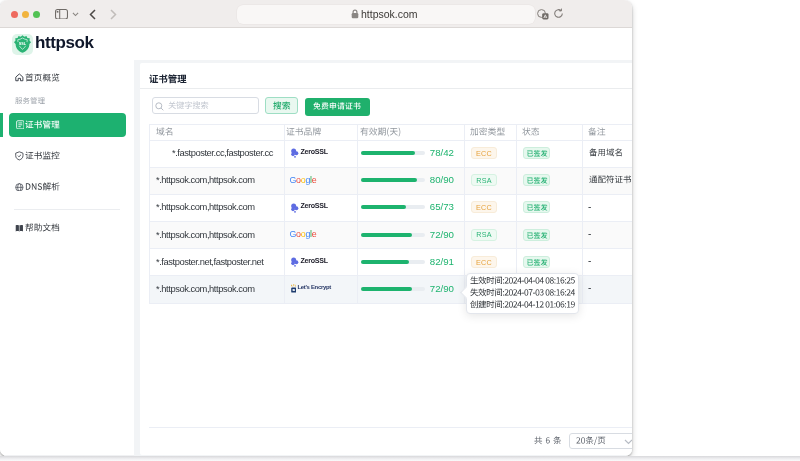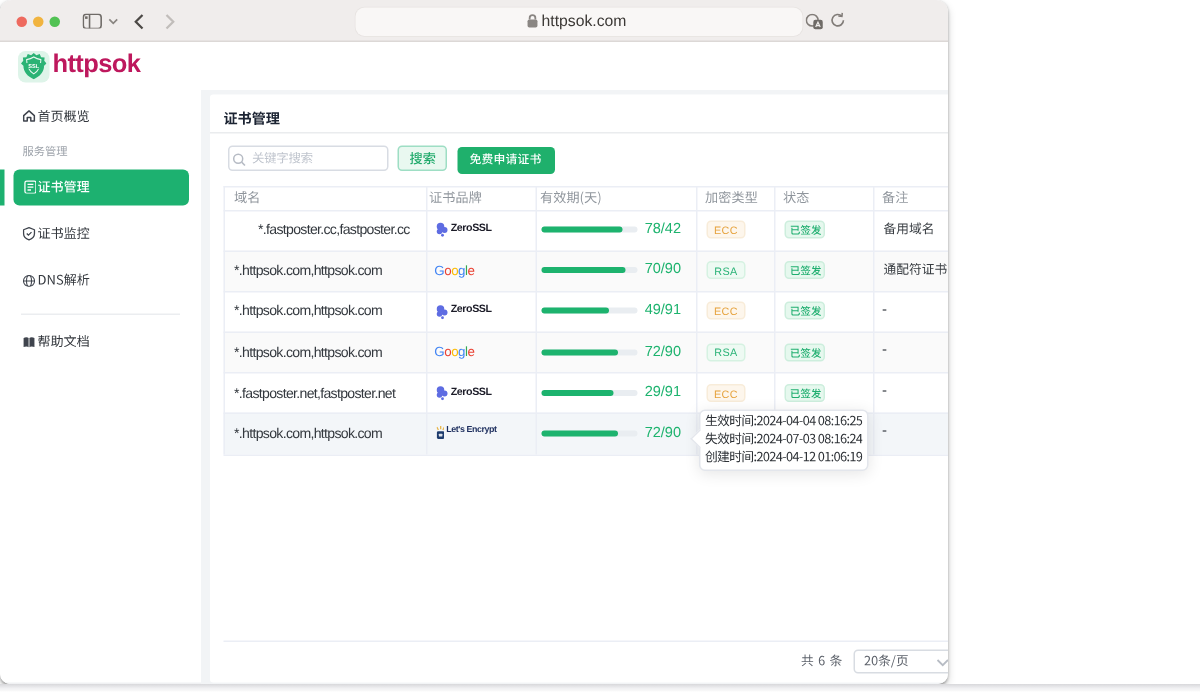--- a/index.html
+++ b/index.html
@@ -63,21 +63,21 @@
       <rect x="3.5" y="0.6" width="8" height="8" rx="1.6"></rect>
       <path d="M8.9 11.4 H2.2 a1.6 1.6 0 0 1 -1.6 -1.6 V3.2"></path>
     </svg>
 <div style="position:absolute;left:12px;top:33.5px;width:21px;height:21px;border-radius:5px;background:#def4e9"></div>
 <svg style="position:absolute;left:14px;top:35px" width="17" height="18" viewBox="0 0 34 36">
       <path fill="#2bb375" d="M17 0.5 L20.5 3.5 L25 2 L26.8 6.2 L31.5 6.5 L31 11 L34 14.5 L30.8 17.8 C30.8 26 25 32.5 17 35.5 C9 32.5 3.2 26 3.2 17.8 L0 14.5 L3 11 L2.5 6.5 L7.2 6.2 L9 2 L13.5 3.5 Z"></path>
       <path fill="none" stroke="#e8f8f0" stroke-width="1.4" d="M17 6 C20 8 23 9 26.5 9.5 C26.5 17.5 23 24.5 17 28.5 C11 24.5 7.5 17.5 7.5 9.5 C11 9 14 8 17 6 Z"></path>
       <rect x="6" y="14" width="22" height="7.6" rx="1.5" fill="#2bb375"></rect>
       <text x="17" y="20.6" text-anchor="middle" font-family="Liberation Sans" font-weight="bold" font-size="7.5" fill="#fff">SSL</text>
     </svg>
-<div style="position:absolute;left:35px;top:33px;font:bold 17px 'Liberation Sans',sans-serif;color:#be185d;letter-spacing:-0.4px">httpsok</div>
+<div style="position:absolute;left:35px;top:33px;font:bold 17px 'Liberation Sans',sans-serif;color:#0f172a;letter-spacing:-0.4px">httpsok</div>
 <svg style="position:absolute;left:682.5px;top:38px" width="9" height="12" viewBox="0 0 18 24">
       <path fill="#ff7020" d="M9 0 C10 5 16 8 16 15 A7.5 7.5 0 0 1 1 15 C1 10.5 4 9 4 5 C6 6.5 7 8 7 10 C8.5 7.5 9 4 9 0Z"></path>
       <path fill="#ffd54d" d="M9 12 C11 15 12.5 16 12.5 18.5 A3.8 3.8 0 0 1 5 18.5 C5 16 7.5 15.5 9 12Z"></path>
     </svg>
 <div style="position:absolute;left:694px;top:36.8px;height:14px;display:flex;align-items:center;">
       <svg width="33" height="11" viewBox="0 0 33 11" style="display:block">
         <g transform="translate(0,8.2)">
           <path d="M5.3 -6.6C5.5 -6.2 5.7 -5.8 5.8 -5.5H4.4C4.6 -5.9 4.7 -6.3 4.8 -6.7L4.1 -6.9C3.7 -5.7 3.1 -4.5 2.4 -3.7C2.5 -3.6 2.6 -3.5 2.7 -3.4L2.0 -3.1V-4.6H2.9V-5.3H2.0V-6.9H1.3V-5.3H0.3V-4.6H1.3V-2.9C0.9 -2.8 0.5 -2.7 0.2 -2.6L0.4 -1.9L1.3 -2.2V-0.2C1.3 -0.1 1.3 -0.1 1.2 -0.1C1.1 -0.1 0.8 -0.1 0.4 -0.1C0.5 0.1 0.6 0.5 0.6 0.7C1.2 0.7 1.5 0.6 1.7 0.5C2.0 0.4 2.0 0.2 2.0 -0.2V-2.4L2.9 -2.7L2.8 -3.3L2.9 -3.1C3.1 -3.4 3.3 -3.6 3.5 -3.9V0.7H4.3V0.1H7.9V-0.6H6.2V-1.5H7.6V-2.2H6.2V-3.2H7.6V-3.8H6.2V-4.8H7.7V-5.5H6.0L6.5 -5.7C6.4 -6.0 6.2 -6.5 5.9 -6.9ZM4.3 -3.2H5.5V-2.2H4.3ZM4.3 -3.8V-4.8H5.5V-3.8ZM4.3 -1.5H5.5V-0.6H4.3Z M8.5 -6.4V-5.7H10.3V-5.1H11.0L10.8 -4.7H8.6V-4.0H10.4C9.8 -3.1 9.1 -2.4 8.3 -1.9C8.4 -1.8 8.7 -1.5 8.8 -1.3C9.1 -1.5 9.4 -1.7 9.7 -2.0V0.7H10.4V-2.8C10.7 -3.1 11.0 -3.5 11.3 -4.0H15.8V-4.7H11.6C11.7 -4.8 11.8 -5.0 11.9 -5.2L11.1 -5.4L11.1 -5.2V-5.7H13.3V-5.1H14.1V-5.7H15.9V-6.4H14.1V-6.9H13.3V-6.4H11.1V-6.9H10.3V-6.4ZM13.1 -2.2V-1.8H10.9V-1.1H13.1V-0.1C13.1 0.0 13.1 0.0 13.0 0.0C12.9 0.0 12.4 0.0 12.0 0.0C12.1 0.2 12.2 0.5 12.3 0.7C12.9 0.7 13.3 0.7 13.5 0.6C13.8 0.5 13.9 0.3 13.9 -0.1V-1.1H15.9V-1.8H13.9V-2.0C14.4 -2.3 15.0 -2.7 15.4 -3.1L14.9 -3.4L14.8 -3.4H11.6V-2.8H14.0C13.7 -2.6 13.4 -2.4 13.1 -2.2Z M19.1 -6.5C19.3 -6.0 19.5 -5.3 19.6 -4.9L20.3 -5.1C20.2 -5.6 19.9 -6.2 19.7 -6.7ZM16.6 -2.8V-2.1H17.4V-0.7C17.4 -0.3 17.2 -0.0 17.0 0.1C17.2 0.2 17.3 0.5 17.4 0.6C17.5 0.5 17.8 0.3 19.0 -0.6C18.9 -0.8 18.8 -1.0 18.8 -1.2L18.1 -0.8V-2.1H19.0V-2.8H18.1V-3.8H18.8V-4.5H17.0C17.1 -4.8 17.3 -5.1 17.4 -5.4H19.0V-6.0H17.7C17.8 -6.3 17.9 -6.5 17.9 -6.7L17.3 -6.9C17.1 -6.2 16.8 -5.4 16.4 -4.9C16.5 -4.8 16.7 -4.4 16.8 -4.2L16.9 -4.4V-3.8H17.4V-2.8ZM20.5 -2.5V-1.8H22.0V-0.5H22.7V-1.8H24.0V-2.5H22.7V-3.4H23.9L23.9 -4.0H22.7V-5.0H22.0V-4.0H21.3C21.5 -4.4 21.7 -4.9 21.9 -5.3H24.1V-6.0H22.1C22.2 -6.3 22.3 -6.5 22.3 -6.8L21.6 -6.9C21.5 -6.6 21.5 -6.3 21.4 -6.0H20.4V-5.3H21.2C21.0 -4.9 20.9 -4.6 20.9 -4.5C20.7 -4.2 20.6 -4.0 20.5 -3.9C20.6 -3.7 20.7 -3.4 20.7 -3.3C20.8 -3.3 21.0 -3.4 21.4 -3.4H22.0V-2.5ZM20.3 -4.1H18.9V-3.4H19.6V-0.8C19.3 -0.6 19.0 -0.4 18.7 -0.1L19.2 0.6C19.4 0.2 19.8 -0.2 20.0 -0.2C20.2 -0.2 20.4 -0.0 20.7 0.1C21.1 0.4 21.6 0.5 22.3 0.5C22.8 0.5 23.6 0.5 24.0 0.5C24.0 0.3 24.1 -0.1 24.2 -0.3C23.7 -0.2 22.8 -0.2 22.3 -0.2C21.7 -0.2 21.2 -0.3 20.8 -0.5C20.6 -0.6 20.4 -0.8 20.3 -0.8Z M25.5 -6.9V-5.3H24.6V-4.6H25.5V-2.9C25.2 -2.8 24.8 -2.7 24.5 -2.6L24.7 -1.9L25.5 -2.2V-0.2C25.5 -0.1 25.5 -0.1 25.4 -0.1C25.3 -0.1 25.0 -0.1 24.7 -0.1C24.8 0.1 24.9 0.5 24.9 0.7C25.4 0.7 25.7 0.6 26.0 0.5C26.2 0.4 26.3 0.2 26.3 -0.2V-2.4L27.0 -2.6L26.9 -3.3L26.3 -3.1V-4.6H27.0V-5.3H26.3V-6.9ZM28.9 -6.7C29.0 -6.6 29.2 -6.3 29.3 -6.1H27.4V-5.5H31.9V-6.1H30.1C30.0 -6.4 29.8 -6.6 29.7 -6.9ZM30.5 -5.4C30.4 -5.1 30.1 -4.6 29.9 -4.2H28.7L29.2 -4.4C29.1 -4.7 28.8 -5.1 28.6 -5.4L28.0 -5.2C28.2 -4.9 28.4 -4.5 28.5 -4.2H27.2V-3.5H32.1V-4.2H30.7C30.8 -4.5 31.1 -4.9 31.2 -5.2ZM27.5 -1.1C28.0 -0.9 28.6 -0.7 29.1 -0.5C28.6 -0.2 27.9 -0.1 26.9 0.0C27.0 0.2 27.2 0.5 27.2 0.7C28.4 0.5 29.3 0.3 29.9 -0.2C30.6 0.1 31.1 0.4 31.5 0.7L32.0 0.1C31.6 -0.1 31.1 -0.4 30.5 -0.7C30.9 -1.0 31.1 -1.5 31.3 -2.1H32.2V-2.7H29.4C29.5 -3.0 29.6 -3.2 29.7 -3.4L29.0 -3.5C28.9 -3.3 28.7 -3.0 28.6 -2.7H27.1V-2.1H28.2C28.0 -1.7 27.7 -1.4 27.5 -1.1ZM30.5 -2.1C30.3 -1.6 30.1 -1.3 29.8 -1.0C29.4 -1.1 29.0 -1.3 28.6 -1.4C28.7 -1.6 28.9 -1.8 29.0 -2.1Z" fill="#2cb57f"></path>
         </g>
       </svg>
@@ -322,21 +322,21 @@
       <svg width="17" height="11" viewBox="0 0 17 11" style="display:block">
         <g transform="translate(0,8.4)">
           <path d="M5.9 -6.2V-1.4H6.5V-6.2ZM7.1 -7.0V-0.2C7.1 -0.0 7.1 0.0 6.9 0.0C6.8 0.0 6.5 0.0 6.1 0.0C6.2 0.2 6.3 0.5 6.3 0.7C6.9 0.7 7.2 0.7 7.5 0.6C7.7 0.5 7.8 0.3 7.8 -0.2V-7.0ZM0.3 -3.8V-3.1H0.8V-2.7C0.8 -1.7 0.8 -0.5 0.3 0.3C0.5 0.4 0.7 0.6 0.9 0.7C1.4 -0.1 1.5 -1.6 1.5 -2.7V-3.1H2.1V-0.2C2.1 -0.1 2.1 -0.1 2.0 -0.1C1.9 -0.1 1.7 -0.1 1.4 -0.1C1.5 0.1 1.6 0.4 1.6 0.6C2.0 0.6 2.3 0.6 2.5 0.5C2.7 0.4 2.8 0.1 2.8 -0.2V-3.1H3.3C3.3 -2.0 3.2 -0.6 2.8 0.4C3.0 0.4 3.3 0.6 3.4 0.7C3.8 -0.3 3.9 -1.9 3.9 -3.1H4.6V-0.2C4.6 -0.1 4.5 -0.1 4.5 -0.1C4.4 -0.1 4.1 -0.1 3.8 -0.1C3.9 0.1 4.0 0.4 4.0 0.6C4.5 0.6 4.8 0.6 5.0 0.5C5.2 0.4 5.2 0.1 5.2 -0.2V-3.1H5.6V-3.8H5.2V-6.8H3.3V-3.8H2.8V-6.8H0.8V-3.8ZM1.5 -6.1H2.1V-3.8H1.5ZM3.9 -6.1H4.6V-3.8H3.9Z M12.3 -1.8C12.0 -1.3 11.6 -0.6 11.2 -0.2C11.3 -0.1 11.6 0.1 11.8 0.2C12.2 -0.3 12.7 -1.0 13.0 -1.7ZM14.8 -1.6C15.2 -1.1 15.7 -0.3 16.0 0.1L16.6 -0.2C16.3 -0.7 15.9 -1.4 15.4 -1.9ZM9.0 -6.8V0.7H9.7V-6.0H10.6C10.4 -5.5 10.2 -4.8 10.0 -4.2C10.6 -3.6 10.7 -3.0 10.7 -2.6C10.7 -2.3 10.7 -2.1 10.5 -2.0C10.5 -2.0 10.4 -2.0 10.3 -1.9C10.2 -1.9 10.0 -1.9 9.8 -2.0C9.9 -1.8 10.0 -1.5 10.0 -1.3C10.2 -1.3 10.4 -1.3 10.6 -1.3C10.8 -1.3 10.9 -1.4 11.1 -1.5C11.3 -1.6 11.4 -2.0 11.4 -2.5C11.4 -3.0 11.3 -3.6 10.7 -4.3C11.0 -4.9 11.3 -5.8 11.5 -6.5L11.0 -6.8L10.9 -6.8ZM13.9 -7.2C13.3 -6.2 12.3 -5.2 11.3 -4.7C11.4 -4.5 11.7 -4.3 11.8 -4.1C11.9 -4.2 12.1 -4.3 12.3 -4.4V-3.8H13.7V-2.9H11.5V-2.2H13.7V-0.2C13.7 -0.1 13.6 -0.0 13.5 -0.0C13.4 -0.0 13.0 -0.0 12.6 -0.0C12.7 0.2 12.8 0.5 12.8 0.7C13.4 0.7 13.8 0.7 14.1 0.6C14.3 0.4 14.4 0.2 14.4 -0.2V-2.2H16.4V-2.9H14.4V-3.8H15.6V-4.5L16.1 -4.2C16.2 -4.4 16.4 -4.7 16.6 -4.8C15.9 -5.2 15.1 -5.7 14.4 -6.6L14.6 -6.9ZM12.4 -4.5C13.0 -4.9 13.5 -5.5 14.0 -6.0C14.5 -5.4 15.1 -4.9 15.6 -4.5Z" fill="#1fb56f"></path>
         </g>
       </svg>
     </div>
 <div style="position:absolute;left:156px;top:174.3px;font:9.4px 'Liberation Sans',sans-serif;color:#33383e;letter-spacing:-0.45px">*.httpsok.com,httpsok.com</div>
 <div style="position:absolute;left:289.5px;top:174.9px;font:500 8.9px 'Liberation Sans',sans-serif;letter-spacing:-0.3px"><span style="color:#4285F4">G</span><span style="color:#EA4335">o</span><span style="color:#FBBC05">o</span><span style="color:#4285F4">g</span><span style="color:#34A853">l</span><span style="color:#EA4335">e</span></div>
 <div style="position:absolute;left:360.5px;top:178.3px;width:64px;height:4px;border-radius:2px;background:#e9edf1"></div>
 <div style="position:absolute;left:360.5px;top:178.3px;width:56.9px;height:4px;border-radius:2px;background:#1db36e"></div>
-<div style="position:absolute;left:429px;top:174.3px;width:25px;text-align:right;font:9.7px 'Liberation Sans',sans-serif;color:#1db36e">70/90</div>
+<div style="position:absolute;left:429px;top:174.3px;width:25px;text-align:right;font:9.7px 'Liberation Sans',sans-serif;color:#1db36e">80/90</div>
 <div style="position:absolute;left:471px;top:174.3px;width:26px;height:12px;box-sizing:border-box;background:#eefaf3;border:1px solid #d6f2e2;border-radius:3px"></div>
 <div style="position:absolute;left:471px;top:176.0px;width:26px;text-align:center;font:7.2px 'Liberation Sans',sans-serif;color:#2bb377;letter-spacing:0.3px">RSA</div>
 <div style="position:absolute;left:522.5px;top:174.3px;width:27px;height:12px;box-sizing:border-box;background:#e6f8ee;border:1px solid #cdeedd;border-radius:3px"></div>
 <svg style="position:absolute;left:524.2px;top:174.3px" width="24" height="12" viewBox="0 0 24 12">
       <g transform="translate(2.6,9.0)">
         <path d="M0.6 -5.5V-4.8H5.1V-3.1H1.7V-4.2H1.0V-0.8C1.0 0.2 1.4 0.4 2.6 0.4C2.9 0.4 4.8 0.4 5.1 0.4C6.3 0.4 6.6 0.0 6.7 -1.3C6.5 -1.3 6.2 -1.4 6.0 -1.6C5.9 -0.5 5.8 -0.3 5.1 -0.3C4.6 -0.3 2.9 -0.3 2.6 -0.3C1.8 -0.3 1.7 -0.4 1.7 -0.8V-2.5H5.1V-2.1H5.8V-5.5Z M9.9 -1.9C10.2 -1.5 10.4 -0.9 10.5 -0.5L11.1 -0.8C11.0 -1.1 10.7 -1.7 10.5 -2.1ZM8.2 -1.7C8.5 -1.3 8.8 -0.8 8.9 -0.4L9.5 -0.7C9.3 -1.1 9.0 -1.6 8.7 -2.0ZM11.0 -6.0C10.9 -5.5 10.6 -5.1 10.4 -4.8V-5.3H8.7C8.8 -5.5 8.8 -5.6 8.9 -5.8L8.3 -6.0C8.1 -5.3 7.7 -4.6 7.2 -4.1C7.4 -4.1 7.7 -3.9 7.8 -3.8C8.0 -4.0 8.2 -4.4 8.4 -4.8H8.7C8.8 -4.5 9.0 -4.1 9.0 -3.9L9.6 -4.1C9.6 -4.3 9.4 -4.5 9.3 -4.8H10.3L10.2 -4.6L10.4 -4.5C9.7 -3.7 8.4 -3.0 7.2 -2.7C7.4 -2.5 7.5 -2.3 7.6 -2.1C8.1 -2.3 8.6 -2.5 9.0 -2.8V-2.3H11.9V-2.8C12.4 -2.5 12.9 -2.3 13.4 -2.2C13.5 -2.4 13.6 -2.6 13.8 -2.7C12.7 -3.0 11.5 -3.5 10.9 -4.1L11.0 -4.2L10.8 -4.3C10.9 -4.5 11.0 -4.6 11.1 -4.8H11.7C11.9 -4.5 12.1 -4.1 12.2 -3.9L12.8 -4.0C12.7 -4.2 12.6 -4.5 12.4 -4.8H13.6V-5.3H11.4C11.5 -5.5 11.6 -5.6 11.7 -5.8ZM11.8 -2.9H9.2C9.7 -3.1 10.1 -3.4 10.5 -3.8C10.9 -3.4 11.3 -3.1 11.8 -2.9ZM12.2 -2.1C12.0 -1.4 11.6 -0.7 11.2 -0.2H7.4V0.4H13.5V-0.2H12.0C12.3 -0.7 12.6 -1.3 12.8 -1.9Z M18.7 -5.5C19.0 -5.2 19.4 -4.8 19.6 -4.5L20.1 -4.9C19.9 -5.1 19.5 -5.5 19.2 -5.8ZM15.0 -3.6C15.0 -3.7 15.3 -3.7 15.7 -3.7H16.7C16.2 -2.3 15.4 -1.2 14.2 -0.5C14.3 -0.4 14.6 -0.1 14.7 0.0C15.5 -0.5 16.2 -1.1 16.7 -2.0C16.9 -1.5 17.3 -1.1 17.6 -0.8C17.0 -0.4 16.4 -0.1 15.7 0.0C15.8 0.2 16.0 0.4 16.0 0.6C16.8 0.4 17.5 0.1 18.1 -0.3C18.8 0.1 19.5 0.4 20.4 0.6C20.5 0.4 20.6 0.1 20.8 0.0C20.0 -0.1 19.3 -0.4 18.7 -0.8C19.3 -1.3 19.7 -2.0 20.0 -2.9L19.6 -3.1L19.4 -3.1H17.2C17.3 -3.3 17.4 -3.5 17.4 -3.7H20.6V-4.4H17.6C17.7 -4.8 17.8 -5.3 17.9 -5.8L17.1 -5.9C17.1 -5.4 17.0 -4.9 16.9 -4.4H15.7C15.9 -4.7 16.1 -5.2 16.2 -5.6L15.5 -5.7C15.4 -5.2 15.1 -4.6 15.0 -4.5C14.9 -4.3 14.9 -4.2 14.8 -4.2C14.8 -4.0 14.9 -3.7 15.0 -3.6ZM18.1 -1.2C17.7 -1.5 17.4 -1.9 17.1 -2.4H19.1C18.9 -1.9 18.5 -1.5 18.1 -1.2Z" fill="#1fae6f"></path>
       </g>
     </svg>
 <div style="position:absolute;left:588.5px;top:174.3px;height:12px;display:flex;align-items:center;">
       <svg width="43" height="12" viewBox="0 0 43 12" style="display:block">
@@ -371,21 +371,21 @@
       <g fill="#5e6ce2">
         <circle cx="11" cy="9" r="7.5"></circle>
         <circle cx="19" cy="16" r="6"></circle>
         <circle cx="9" cy="19" r="5.5"></circle>
         <circle cx="15" cy="26.5" r="2.8"></circle>
       </g>
     </svg>
     <div style="position:absolute;left:300.5px;top:202.2px;font:bold 7.1px 'Liberation Sans',sans-serif;color:#1c1c28;letter-spacing:-0.28px">ZeroSSL</div>
 <div style="position:absolute;left:360.5px;top:205.4px;width:64px;height:4px;border-radius:2px;background:#e9edf1"></div>
 <div style="position:absolute;left:360.5px;top:205.4px;width:45.7px;height:4px;border-radius:2px;background:#1db36e"></div>
-<div style="position:absolute;left:429px;top:201.4px;width:25px;text-align:right;font:9.7px 'Liberation Sans',sans-serif;color:#1db36e">49/91</div>
+<div style="position:absolute;left:429px;top:201.4px;width:25px;text-align:right;font:9.7px 'Liberation Sans',sans-serif;color:#1db36e">65/73</div>
 <div style="position:absolute;left:471px;top:201.4px;width:26px;height:12px;box-sizing:border-box;background:#fdf6ec;border:1px solid #f8ecd9;border-radius:3px"></div>
 <div style="position:absolute;left:471px;top:203.1px;width:26px;text-align:center;font:7.2px 'Liberation Sans',sans-serif;color:#e6a23c;letter-spacing:0.3px">ECC</div>
 <div style="position:absolute;left:522.5px;top:201.4px;width:27px;height:12px;box-sizing:border-box;background:#e6f8ee;border:1px solid #cdeedd;border-radius:3px"></div>
 <svg style="position:absolute;left:524.2px;top:201.4px" width="24" height="12" viewBox="0 0 24 12">
       <g transform="translate(2.6,9.0)">
         <path d="M0.6 -5.5V-4.8H5.1V-3.1H1.7V-4.2H1.0V-0.8C1.0 0.2 1.4 0.4 2.6 0.4C2.9 0.4 4.8 0.4 5.1 0.4C6.3 0.4 6.6 0.0 6.7 -1.3C6.5 -1.3 6.2 -1.4 6.0 -1.6C5.9 -0.5 5.8 -0.3 5.1 -0.3C4.6 -0.3 2.9 -0.3 2.6 -0.3C1.8 -0.3 1.7 -0.4 1.7 -0.8V-2.5H5.1V-2.1H5.8V-5.5Z M9.9 -1.9C10.2 -1.5 10.4 -0.9 10.5 -0.5L11.1 -0.8C11.0 -1.1 10.7 -1.7 10.5 -2.1ZM8.2 -1.7C8.5 -1.3 8.8 -0.8 8.9 -0.4L9.5 -0.7C9.3 -1.1 9.0 -1.6 8.7 -2.0ZM11.0 -6.0C10.9 -5.5 10.6 -5.1 10.4 -4.8V-5.3H8.7C8.8 -5.5 8.8 -5.6 8.9 -5.8L8.3 -6.0C8.1 -5.3 7.7 -4.6 7.2 -4.1C7.4 -4.1 7.7 -3.9 7.8 -3.8C8.0 -4.0 8.2 -4.4 8.4 -4.8H8.7C8.8 -4.5 9.0 -4.1 9.0 -3.9L9.6 -4.1C9.6 -4.3 9.4 -4.5 9.3 -4.8H10.3L10.2 -4.6L10.4 -4.5C9.7 -3.7 8.4 -3.0 7.2 -2.7C7.4 -2.5 7.5 -2.3 7.6 -2.1C8.1 -2.3 8.6 -2.5 9.0 -2.8V-2.3H11.9V-2.8C12.4 -2.5 12.9 -2.3 13.4 -2.2C13.5 -2.4 13.6 -2.6 13.8 -2.7C12.7 -3.0 11.5 -3.5 10.9 -4.1L11.0 -4.2L10.8 -4.3C10.9 -4.5 11.0 -4.6 11.1 -4.8H11.7C11.9 -4.5 12.1 -4.1 12.2 -3.9L12.8 -4.0C12.7 -4.2 12.6 -4.5 12.4 -4.8H13.6V-5.3H11.4C11.5 -5.5 11.6 -5.6 11.7 -5.8ZM11.8 -2.9H9.2C9.7 -3.1 10.1 -3.4 10.5 -3.8C10.9 -3.4 11.3 -3.1 11.8 -2.9ZM12.2 -2.1C12.0 -1.4 11.6 -0.7 11.2 -0.2H7.4V0.4H13.5V-0.2H12.0C12.3 -0.7 12.6 -1.3 12.8 -1.9Z M18.7 -5.5C19.0 -5.2 19.4 -4.8 19.6 -4.5L20.1 -4.9C19.9 -5.1 19.5 -5.5 19.2 -5.8ZM15.0 -3.6C15.0 -3.7 15.3 -3.7 15.7 -3.7H16.7C16.2 -2.3 15.4 -1.2 14.2 -0.5C14.3 -0.4 14.6 -0.1 14.7 0.0C15.5 -0.5 16.2 -1.1 16.7 -2.0C16.9 -1.5 17.3 -1.1 17.6 -0.8C17.0 -0.4 16.4 -0.1 15.7 0.0C15.8 0.2 16.0 0.4 16.0 0.6C16.8 0.4 17.5 0.1 18.1 -0.3C18.8 0.1 19.5 0.4 20.4 0.6C20.5 0.4 20.6 0.1 20.8 0.0C20.0 -0.1 19.3 -0.4 18.7 -0.8C19.3 -1.3 19.7 -2.0 20.0 -2.9L19.6 -3.1L19.4 -3.1H17.2C17.3 -3.3 17.4 -3.5 17.4 -3.7H20.6V-4.4H17.6C17.7 -4.8 17.8 -5.3 17.9 -5.8L17.1 -5.9C17.1 -5.4 17.0 -4.9 16.9 -4.4H15.7C15.9 -4.7 16.1 -5.2 16.2 -5.6L15.5 -5.7C15.4 -5.2 15.1 -4.6 15.0 -4.5C14.9 -4.3 14.9 -4.2 14.8 -4.2C14.8 -4.0 14.9 -3.7 15.0 -3.6ZM18.1 -1.2C17.7 -1.5 17.4 -1.9 17.1 -2.4H19.1C18.9 -1.9 18.5 -1.5 18.1 -1.2Z" fill="#1fae6f"></path>
       </g>
     </svg>
 <div style="position:absolute;left:588px;top:200.9px;font:10px 'Liberation Sans',sans-serif;color:#33383e">-</div>
 <div style="position:absolute;left:708px;top:201.4px;height:12px;display:flex;align-items:center;">
@@ -449,21 +449,21 @@
       <g fill="#5e6ce2">
         <circle cx="11" cy="9" r="7.5"></circle>
         <circle cx="19" cy="16" r="6"></circle>
         <circle cx="9" cy="19" r="5.5"></circle>
         <circle cx="15" cy="26.5" r="2.8"></circle>
       </g>
     </svg>
     <div style="position:absolute;left:300.5px;top:256.6px;font:bold 7.1px 'Liberation Sans',sans-serif;color:#1c1c28;letter-spacing:-0.28px">ZeroSSL</div>
 <div style="position:absolute;left:360.5px;top:259.8px;width:64px;height:4px;border-radius:2px;background:#e9edf1"></div>
 <div style="position:absolute;left:360.5px;top:259.8px;width:48.5px;height:4px;border-radius:2px;background:#1db36e"></div>
-<div style="position:absolute;left:429px;top:255.8px;width:25px;text-align:right;font:9.7px 'Liberation Sans',sans-serif;color:#1db36e">29/91</div>
+<div style="position:absolute;left:429px;top:255.8px;width:25px;text-align:right;font:9.7px 'Liberation Sans',sans-serif;color:#1db36e">82/91</div>
 <div style="position:absolute;left:471px;top:255.8px;width:26px;height:12px;box-sizing:border-box;background:#fdf6ec;border:1px solid #f8ecd9;border-radius:3px"></div>
 <div style="position:absolute;left:471px;top:257.5px;width:26px;text-align:center;font:7.2px 'Liberation Sans',sans-serif;color:#e6a23c;letter-spacing:0.3px">ECC</div>
 <div style="position:absolute;left:522.5px;top:255.8px;width:27px;height:12px;box-sizing:border-box;background:#e6f8ee;border:1px solid #cdeedd;border-radius:3px"></div>
 <svg style="position:absolute;left:524.2px;top:255.8px" width="24" height="12" viewBox="0 0 24 12">
       <g transform="translate(2.6,9.0)">
         <path d="M0.6 -5.5V-4.8H5.1V-3.1H1.7V-4.2H1.0V-0.8C1.0 0.2 1.4 0.4 2.6 0.4C2.9 0.4 4.8 0.4 5.1 0.4C6.3 0.4 6.6 0.0 6.7 -1.3C6.5 -1.3 6.2 -1.4 6.0 -1.6C5.9 -0.5 5.8 -0.3 5.1 -0.3C4.6 -0.3 2.9 -0.3 2.6 -0.3C1.8 -0.3 1.7 -0.4 1.7 -0.8V-2.5H5.1V-2.1H5.8V-5.5Z M9.9 -1.9C10.2 -1.5 10.4 -0.9 10.5 -0.5L11.1 -0.8C11.0 -1.1 10.7 -1.7 10.5 -2.1ZM8.2 -1.7C8.5 -1.3 8.8 -0.8 8.9 -0.4L9.5 -0.7C9.3 -1.1 9.0 -1.6 8.7 -2.0ZM11.0 -6.0C10.9 -5.5 10.6 -5.1 10.4 -4.8V-5.3H8.7C8.8 -5.5 8.8 -5.6 8.9 -5.8L8.3 -6.0C8.1 -5.3 7.7 -4.6 7.2 -4.1C7.4 -4.1 7.7 -3.9 7.8 -3.8C8.0 -4.0 8.2 -4.4 8.4 -4.8H8.7C8.8 -4.5 9.0 -4.1 9.0 -3.9L9.6 -4.1C9.6 -4.3 9.4 -4.5 9.3 -4.8H10.3L10.2 -4.6L10.4 -4.5C9.7 -3.7 8.4 -3.0 7.2 -2.7C7.4 -2.5 7.5 -2.3 7.6 -2.1C8.1 -2.3 8.6 -2.5 9.0 -2.8V-2.3H11.9V-2.8C12.4 -2.5 12.9 -2.3 13.4 -2.2C13.5 -2.4 13.6 -2.6 13.8 -2.7C12.7 -3.0 11.5 -3.5 10.9 -4.1L11.0 -4.2L10.8 -4.3C10.9 -4.5 11.0 -4.6 11.1 -4.8H11.7C11.9 -4.5 12.1 -4.1 12.2 -3.9L12.8 -4.0C12.7 -4.2 12.6 -4.5 12.4 -4.8H13.6V-5.3H11.4C11.5 -5.5 11.6 -5.6 11.7 -5.8ZM11.8 -2.9H9.2C9.7 -3.1 10.1 -3.4 10.5 -3.8C10.9 -3.4 11.3 -3.1 11.8 -2.9ZM12.2 -2.1C12.0 -1.4 11.6 -0.7 11.2 -0.2H7.4V0.4H13.5V-0.2H12.0C12.3 -0.7 12.6 -1.3 12.8 -1.9Z M18.7 -5.5C19.0 -5.2 19.4 -4.8 19.6 -4.5L20.1 -4.9C19.9 -5.1 19.5 -5.5 19.2 -5.8ZM15.0 -3.6C15.0 -3.7 15.3 -3.7 15.7 -3.7H16.7C16.2 -2.3 15.4 -1.2 14.2 -0.5C14.3 -0.4 14.6 -0.1 14.7 0.0C15.5 -0.5 16.2 -1.1 16.7 -2.0C16.9 -1.5 17.3 -1.1 17.6 -0.8C17.0 -0.4 16.4 -0.1 15.7 0.0C15.8 0.2 16.0 0.4 16.0 0.6C16.8 0.4 17.5 0.1 18.1 -0.3C18.8 0.1 19.5 0.4 20.4 0.6C20.5 0.4 20.6 0.1 20.8 0.0C20.0 -0.1 19.3 -0.4 18.7 -0.8C19.3 -1.3 19.7 -2.0 20.0 -2.9L19.6 -3.1L19.4 -3.1H17.2C17.3 -3.3 17.4 -3.5 17.4 -3.7H20.6V-4.4H17.6C17.7 -4.8 17.8 -5.3 17.9 -5.8L17.1 -5.9C17.1 -5.4 17.0 -4.9 16.9 -4.4H15.7C15.9 -4.7 16.1 -5.2 16.2 -5.6L15.5 -5.7C15.4 -5.2 15.1 -4.6 15.0 -4.5C14.9 -4.3 14.9 -4.2 14.8 -4.2C14.8 -4.0 14.9 -3.7 15.0 -3.6ZM18.1 -1.2C17.7 -1.5 17.4 -1.9 17.1 -2.4H19.1C18.9 -1.9 18.5 -1.5 18.1 -1.2Z" fill="#1fae6f"></path>
       </g>
     </svg>
 <div style="position:absolute;left:588px;top:255.3px;font:10px 'Liberation Sans',sans-serif;color:#33383e">-</div>
 <div style="position:absolute;left:708px;top:255.8px;height:12px;display:flex;align-items:center;">

